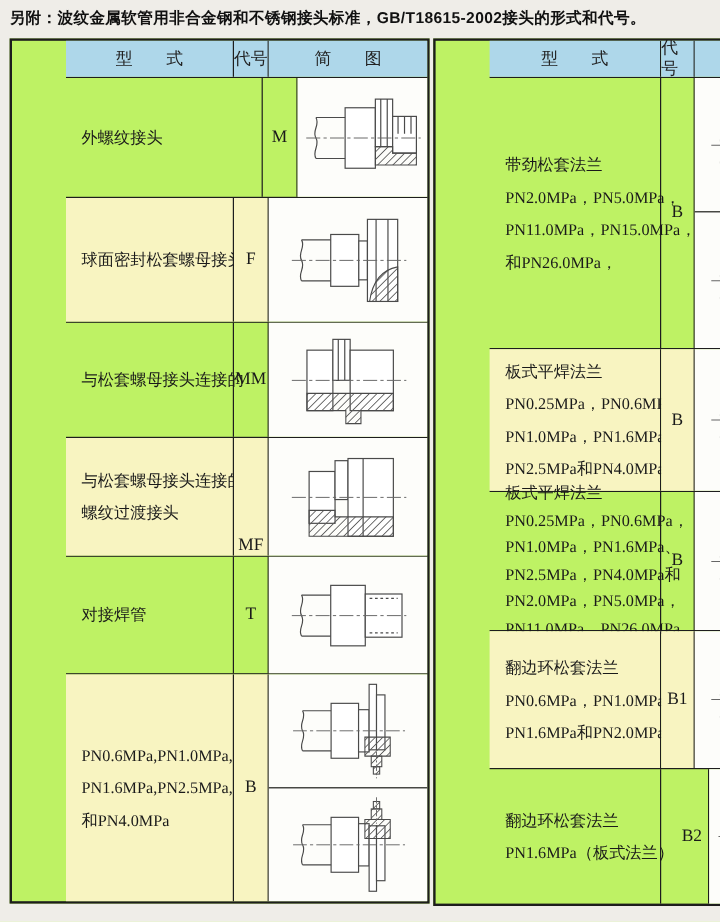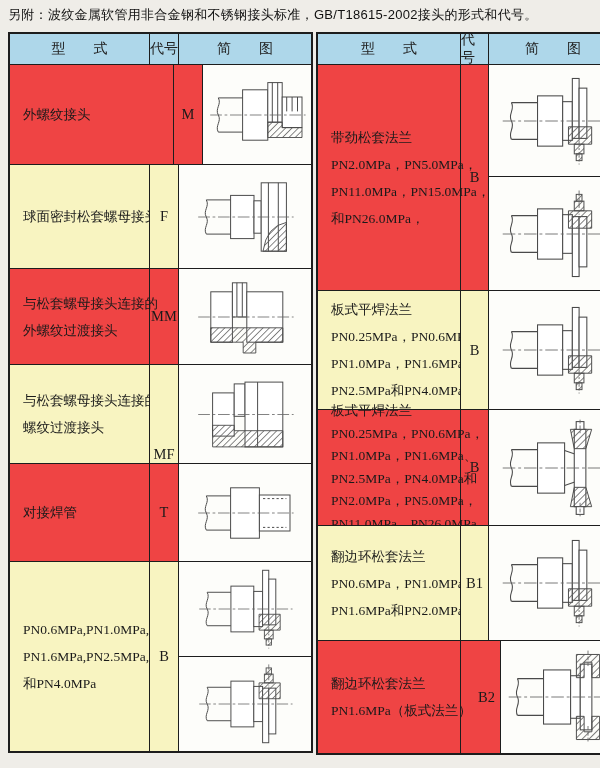--- a/index.html
+++ b/index.html
@@ -5,30 +5,31 @@
   html,body { margin:0; padding:0; }
   body { font-family: "Liberation Sans", sans-serif; }
   .page {
     position: relative;
     width: 600px; height: 768px;
     background: #efede8;
     overflow: hidden;
   }
   .page-title {
     position: absolute; left: 8px; top: 6px;
-    font-size: 13px; font-weight: normal; color: #111;
+    font-size: 13px; font-weight: bold; color: #111;
     letter-spacing: 0.3px; white-space: nowrap;
   }
   .tables-wrap {
     position: absolute; left: 8px; top: 32px;
     display: flex; align-items: flex-start;
   }
   .tbl {
     border: 2px solid #1d1d1d;
-    background: #ef4444;
+    background: #bef264;
+    padding-left: 45px;
   }
   .tbl + .tbl { margin-left: 3px; }
   .trow { display: flex; box-sizing: border-box; }
   .trow + .trow { border-top: 1.5px solid #1d1d1d; }
   .cell {
     box-sizing: border-box;
     display: flex; flex-direction: column; justify-content: center;
   }
   .c-type { border-right: 1.5px solid #1d1d1d; padding: 4px 4px 4px 13px; }
   .c-code { border-right: 1.5px solid #1d1d1d; align-items: center; }
@@ -124,21 +125,20 @@
                 <line x1="97" y1="12" x2="97" y2="88" stroke="#4a4a4a" stroke-width="1.1" fill="none"></line>
                 <path d="M80,88 Q84,60 106,56 L106,88 Z" fill="url(#h2)" stroke="#4a4a4a" stroke-width="1"></path>
                 <line x1="8" y1="50" x2="114" y2="50" stroke="#666" stroke-width="0.9" stroke-dasharray="13 3 3 3"></line>
               </svg>
             </div>
           </div>
         </div>
         <div class="trow" style="height: 96px;">
           <div class="cell c-type" style="width: 140px;">
             <span class="type-line">与松套螺母接头连接的</span>
-            <span class="type-line">外螺纹过渡接头</span>
           </div>
           <div class="cell c-code" style="width: 29px;">
             <span class="code-text">MM</span>
           </div>
           <div class="cell c-diag">
             <div class="dhalf">
               <svg width="108" height="90" viewBox="0 0 120 100" preserveAspectRatio="xMidYMid meet">
                 <defs>
                   <pattern id="h3" patternUnits="userSpaceOnUse" width="5" height="5" patternTransform="rotate(45)">
                     <line x1="0" y1="0" x2="0" y2="5" stroke="#5a5a5a" stroke-width="1.6"></line>

